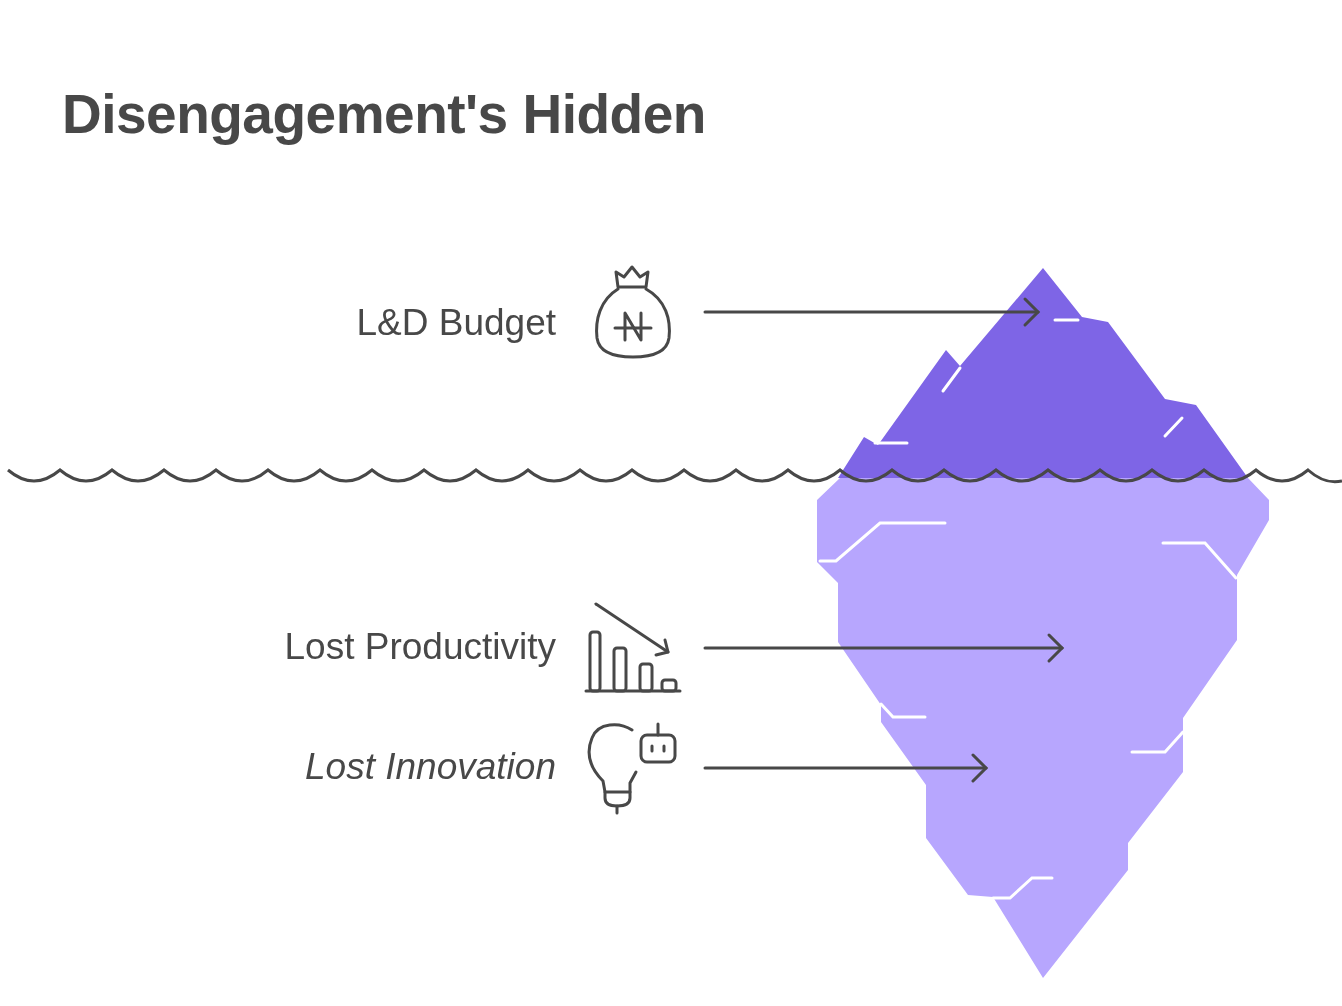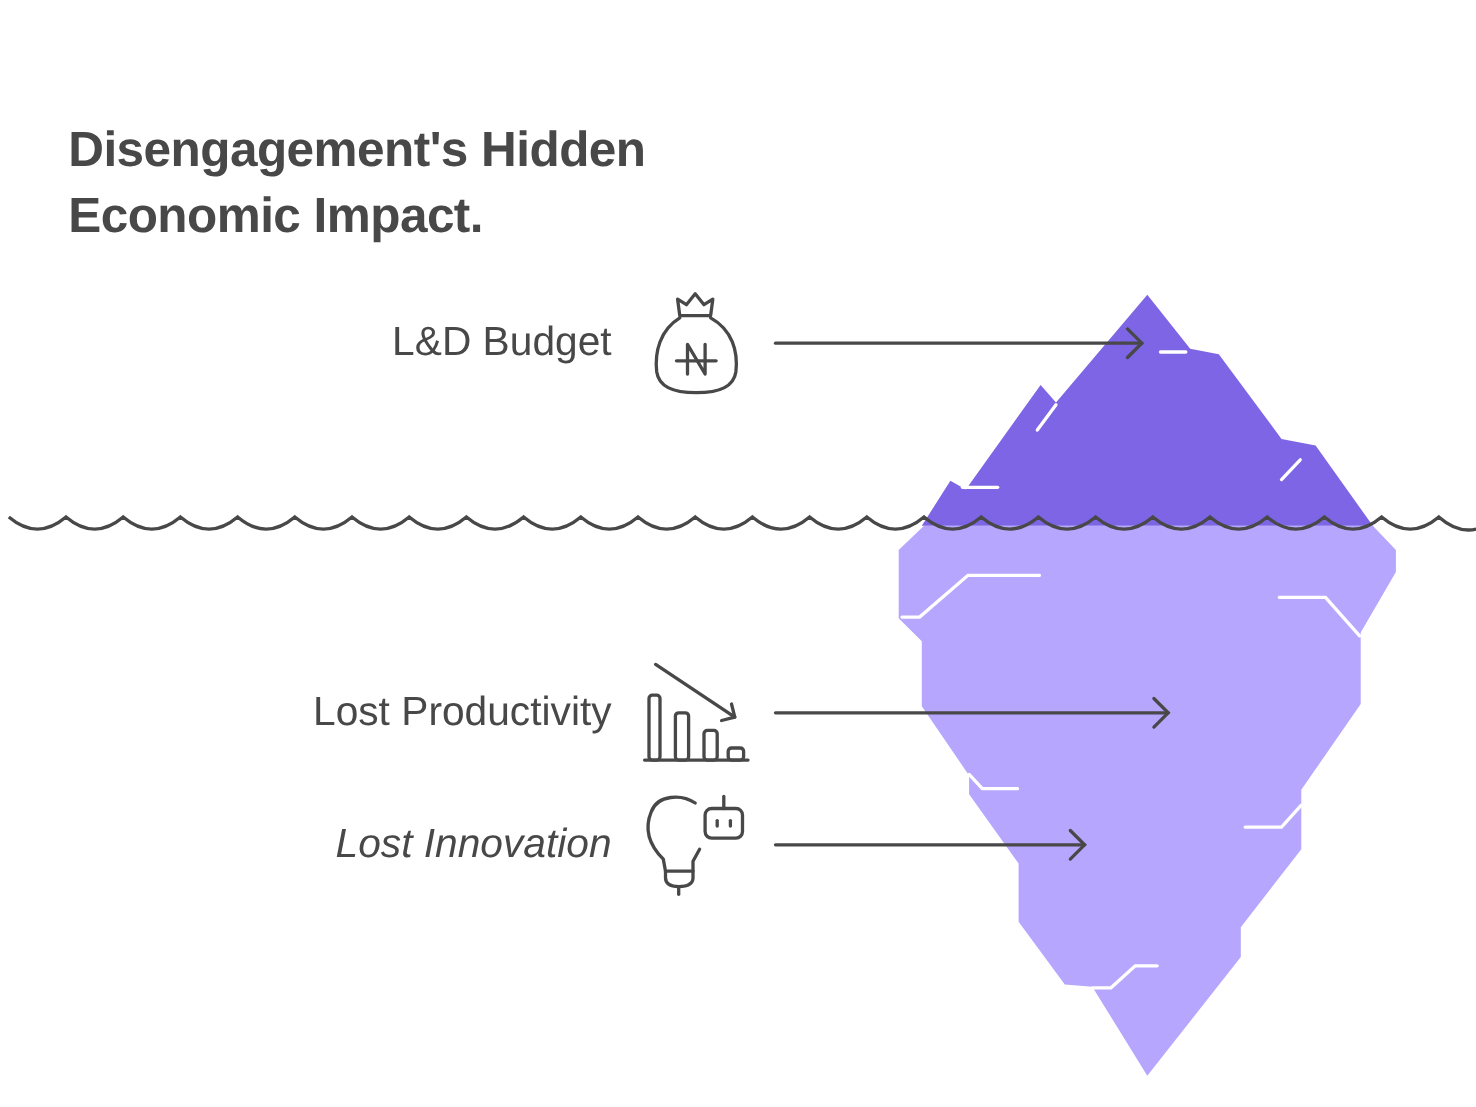--- a/index.html
+++ b/index.html
@@ -1,26 +1,25 @@
 <!DOCTYPE html>
 <html><head>
 <meta charset="utf-8">
 <style>
   html, body { margin: 0; padding: 0; background: #ffffff; }
   body { width: 1342px; height: 1006px; position: relative; overflow: hidden; font-family: "Liberation Sans", sans-serif; }
-  .title { position: absolute; left: 62px; top: 106px; font-size: 45px; font-weight: bold; color: #484848; line-height: 60px; letter-spacing: -0.5px; }
+  .title { position: absolute; left: 62px; top: 84px; font-size: 55px; font-weight: bold; color: #484848; line-height: 60px; letter-spacing: -0.5px; }
   .label { position: absolute; font-size: 37px; color: #484848; text-align: right; right: 786px; white-space: nowrap; }
   svg.canvas { position: absolute; left: 0; top: 0; }
 </style>
 </head>
 <body>
 
 <div class="title">
   <div>Disengagement's Hidden</div>
-  <div>Economic Impact.</div>
 </div>
 
 <svg class="canvas" width="1342" height="1006" viewBox="0 0 1342 1006">
 
   <polygon fill="#B7A6FE" points="840,478 1248,478 1269,500 1269,520 1237,575 1237,640 1183,718 1183,772 1128,843 1128,870 1043,978 993,897 968,895 926,838 926,785 881,722 881,705 838,642 838,583 817,562 817,500"></polygon>
 
   <polygon fill="#7E65E6" points="1043,268 1082,317 1108,322 1165,399 1196,405 1248,478 838,478 864,437 878,445 946,350 960,366"></polygon>
 
   <g stroke="#ffffff" stroke-width="3" stroke-linecap="round" fill="none">
     <line x1="1055" y1="320" x2="1078" y2="320"></line>
@@ -73,15 +72,15 @@
     <path d="M636,772 L630,783 L630,792"></path>
     <path d="M605,792 L630,792 L630,798 C630,803 626,806 617,806 C608,806 605,803 605,798 Z"></path>
     <line x1="617" y1="806" x2="617" y2="813"></line>
     <rect x="641" y="735" width="34" height="27" rx="6"></rect>
     <line x1="658" y1="724" x2="658" y2="735"></line>
     <line x1="652" y1="746" x2="652" y2="751"></line>
     <line x1="664" y1="746" x2="664" y2="751"></line>
   </g>
 </svg>
 
-<div class="label" style="top:290px;margin-left:16px;">L&amp;D Budget</div>
+<div class="label" style="top:302px;margin-left:16px;">L&amp;D Budget</div>
 <div class="label" style="top:626px;">Lost Productivity</div>
 <div class="label" style="top:746px;font-style:italic;">Lost Innovation</div>
 
 </body></html>

